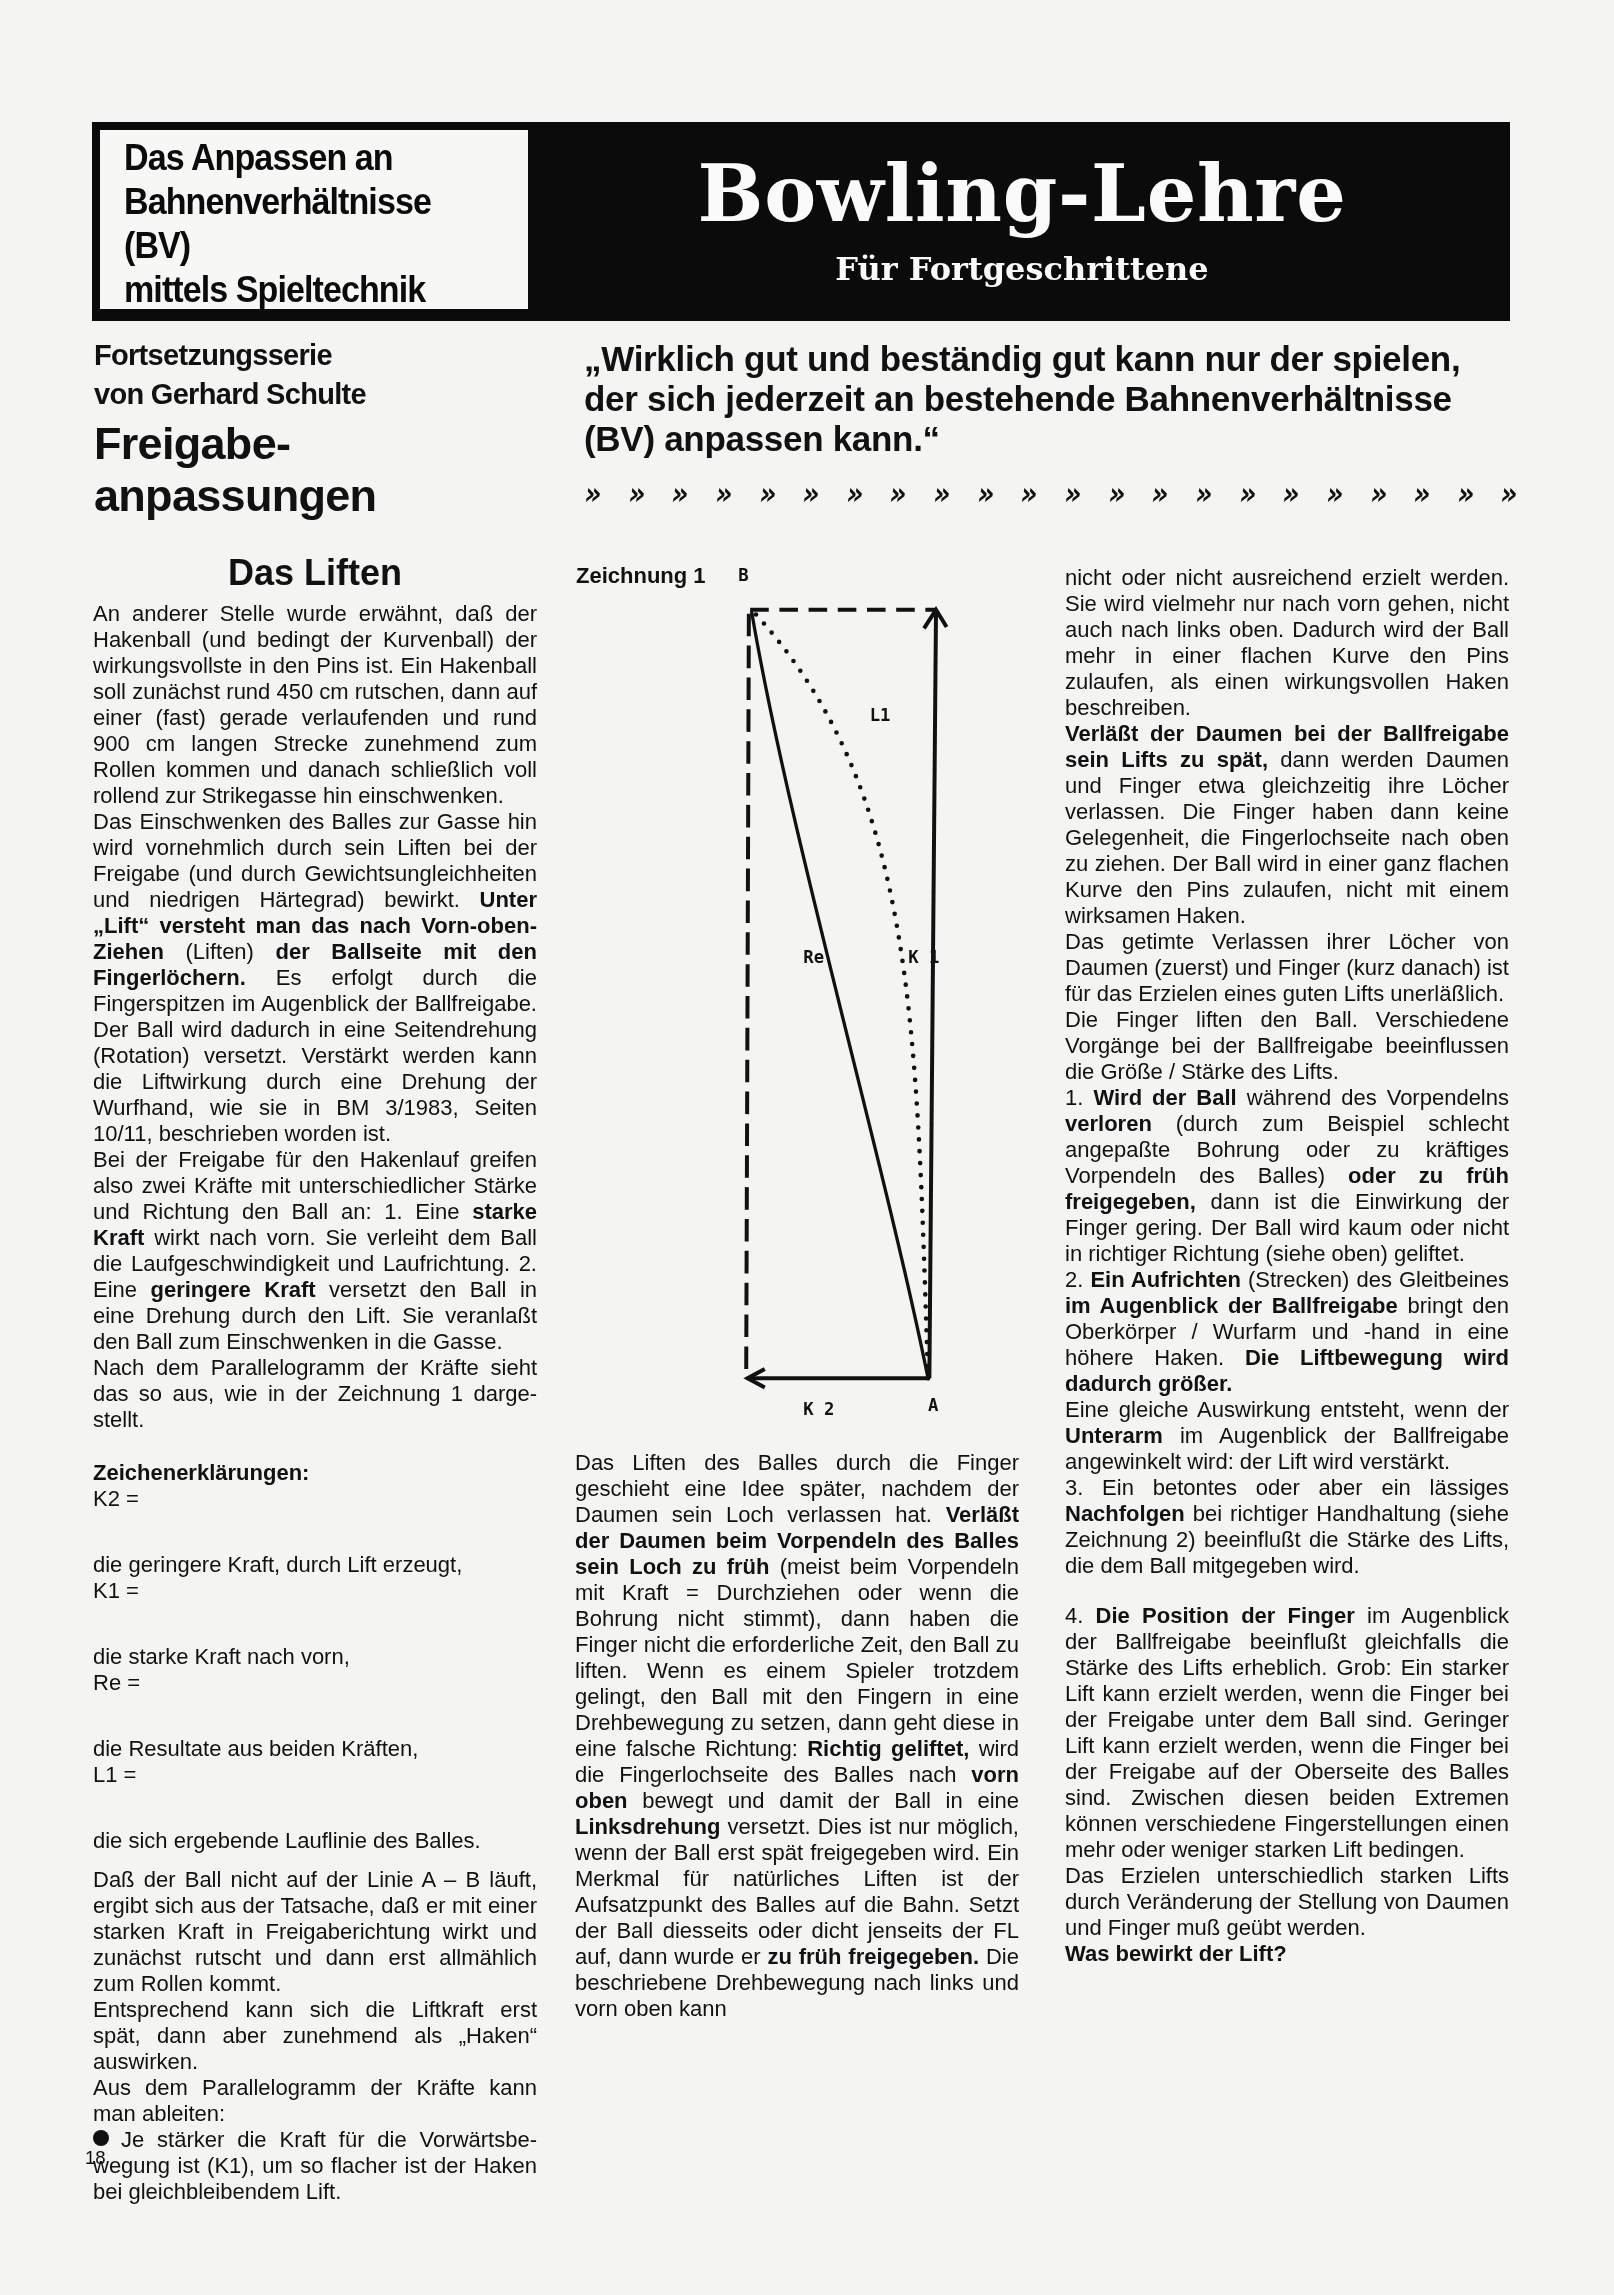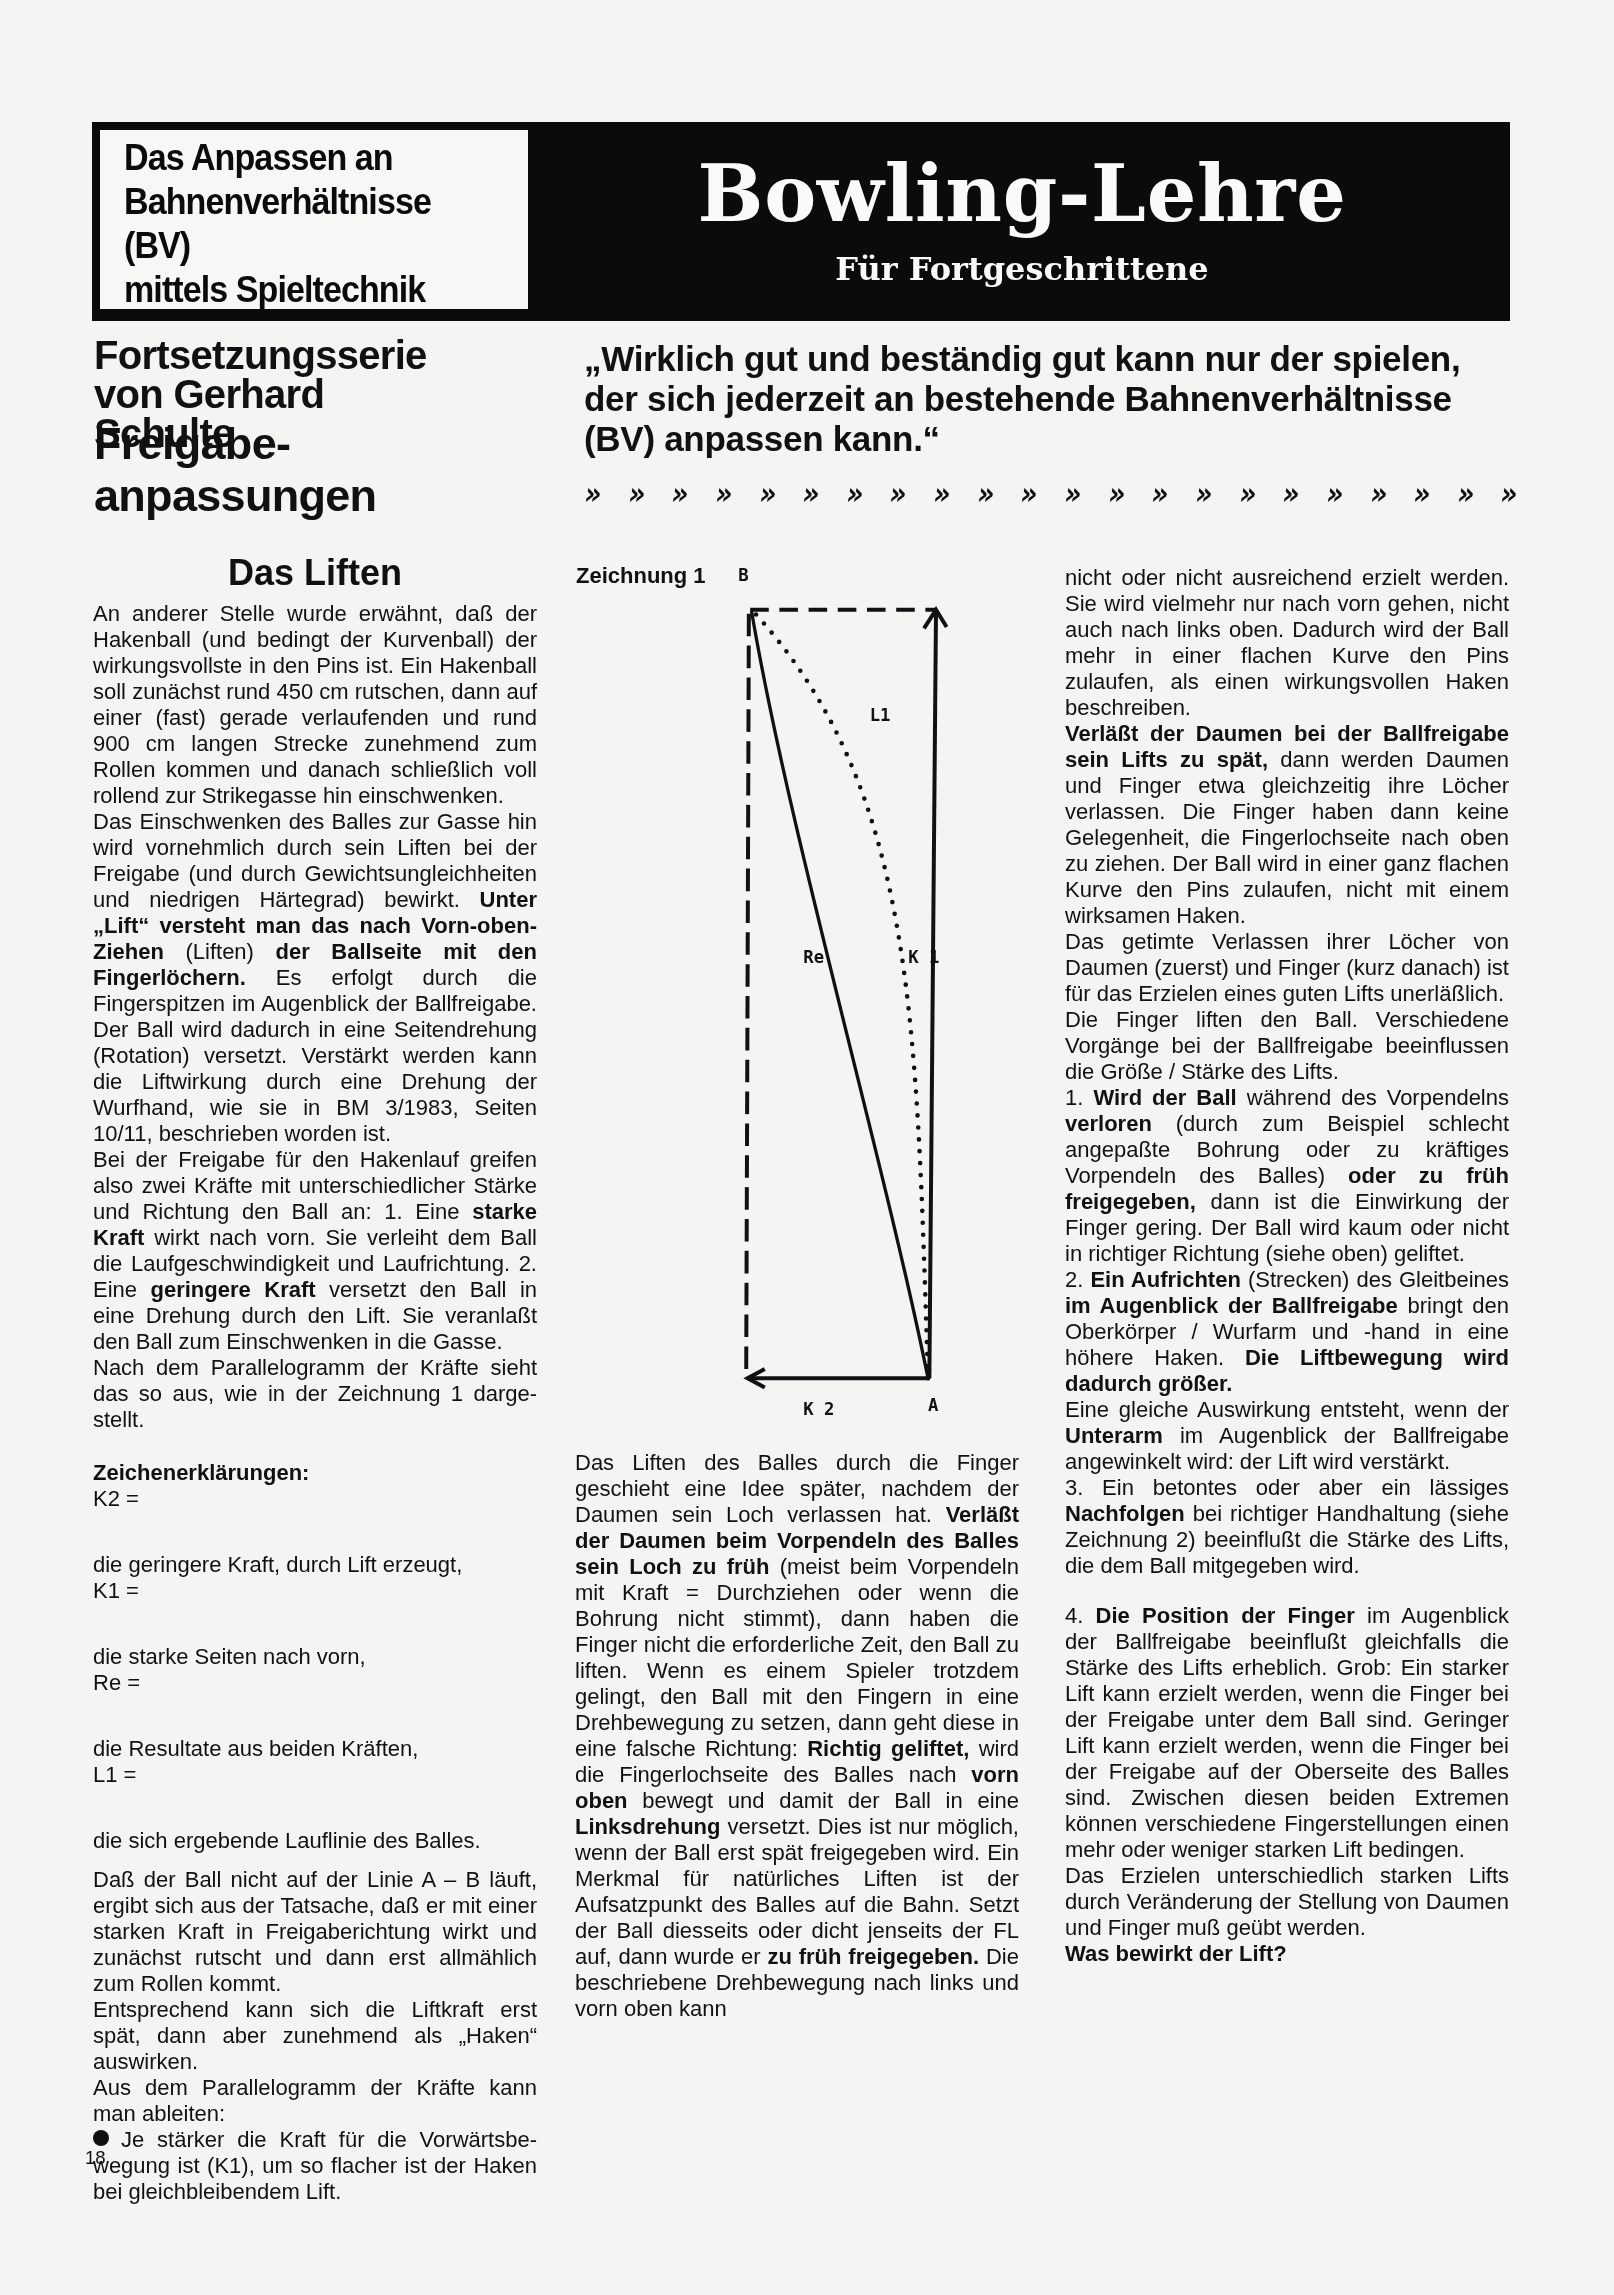--- a/index.html
+++ b/index.html
@@ -14,21 +14,21 @@
     letter-spacing: -1px; transform: scaleX(0.92); transform-origin: left top; color: #0b0b0b; }
   .header-title { left: 544px; top: 151px; width: 956px; text-align: center;
     font-family: "DejaVu Serif", "Liberation Serif", serif; font-weight: bold; font-size: 78px;
     line-height: 86px; color: #fafafa; letter-spacing: 0.7px; }
   .header-subtitle { left: 544px; top: 251px; width: 956px; text-align: center;
     font-family: "DejaVu Serif", "Liberation Serif", serif; font-weight: bold; font-size: 32px;
     line-height: 37px; color: #fafafa; }
 
   
   .series { left: 94px; top: 336px; width: 372px;
-    font-family: "Liberation Sans", sans-serif; font-weight: bold; font-size: 40px; line-height: 39px;
+    font-family: "Liberation Sans", sans-serif; font-weight: bold; font-size: 29px; line-height: 39px;
     letter-spacing: -0.7px; }
   .topic { left: 94px; top: 418px; width: 372px;
     font-family: "Liberation Sans", sans-serif; font-weight: bold; font-size: 45px; line-height: 52px;
     letter-spacing: -0.7px; }
   .quote { left: 584px; top: 339px; width: 930px;
     font-family: "Liberation Sans", sans-serif; font-weight: bold; font-size: 35px; line-height: 40px;
     letter-spacing: -0.3px; }
   .chevrons { left: 584px; top: 473px; width: 930px; display: flex; justify-content: space-between; }
   .chev { font-family: "DejaVu Sans", sans-serif; font-weight: bold; font-size: 31px; line-height: 40px;
     transform: scaleX(0.85) skewX(-12deg); letter-spacing: -6.6px; }
@@ -116,21 +116,21 @@
   <p><span>Das Einschwenken des Balles zur Gasse hin wird vornehmlich durch sein Liften bei der Freigabe (und durch Gewichtsun­gleichheiten und niedrigen Härtegrad) bewirkt. </span><b>Unter „Lift“ versteht man das nach Vorn-oben-Ziehen</b><span> (Liften) </span><b>der Ball­seite mit den Fingerlöchern.</b><span> Es erfolgt durch die Fingerspitzen im Augenblick der Ballfreigabe. Der Ball wird dadurch in eine Seitendrehung (Rotation) versetzt. Ver­stärkt werden kann die Liftwirkung durch eine Drehung der Wurfhand, wie sie in BM 3/1983, Seiten 10/11, beschrieben worden ist.</span></p>
   <p><span>Bei der Freigabe für den Hakenlauf greifen also zwei Kräfte mit unterschiedlicher Stärke und Richtung den Ball an: 1. Eine </span><b>starke Kraft</b><span> wirkt nach vorn. Sie verleiht dem Ball die Laufgeschwindigkeit und Laufrichtung. 2. Eine </span><b>geringere Kraft</b><span> ver­setzt den Ball in eine Drehung durch den Lift. Sie veranlaßt den Ball zum Einschwen­ken in die Gasse.</span></p>
   <p>Nach dem Parallelogramm der Kräfte sieht das so aus, wie in der Zeichnung 1 darge­stellt.</p>
   <p class="legend-title">Zeichenerklärungen:</p>
   <div class="legend-row">
       <span class="legend-key">K2 =</span>
       <span class="legend-val">die geringere Kraft, durch Lift er­zeugt,</span>
     </div>
   <div class="legend-row">
       <span class="legend-key">K1 =</span>
-      <span class="legend-val">die starke Seiten nach vorn,</span>
+      <span class="legend-val">die starke Kraft nach vorn,</span>
     </div>
   <div class="legend-row">
       <span class="legend-key">Re =</span>
       <span class="legend-val">die Resultate aus beiden Kräften,</span>
     </div>
   <div class="legend-row">
       <span class="legend-key">L1 =</span>
       <span class="legend-val">die sich ergebende Lauflinie des Balles.</span>
     </div>
   <div class="gap" style="height:13.3px"></div>

